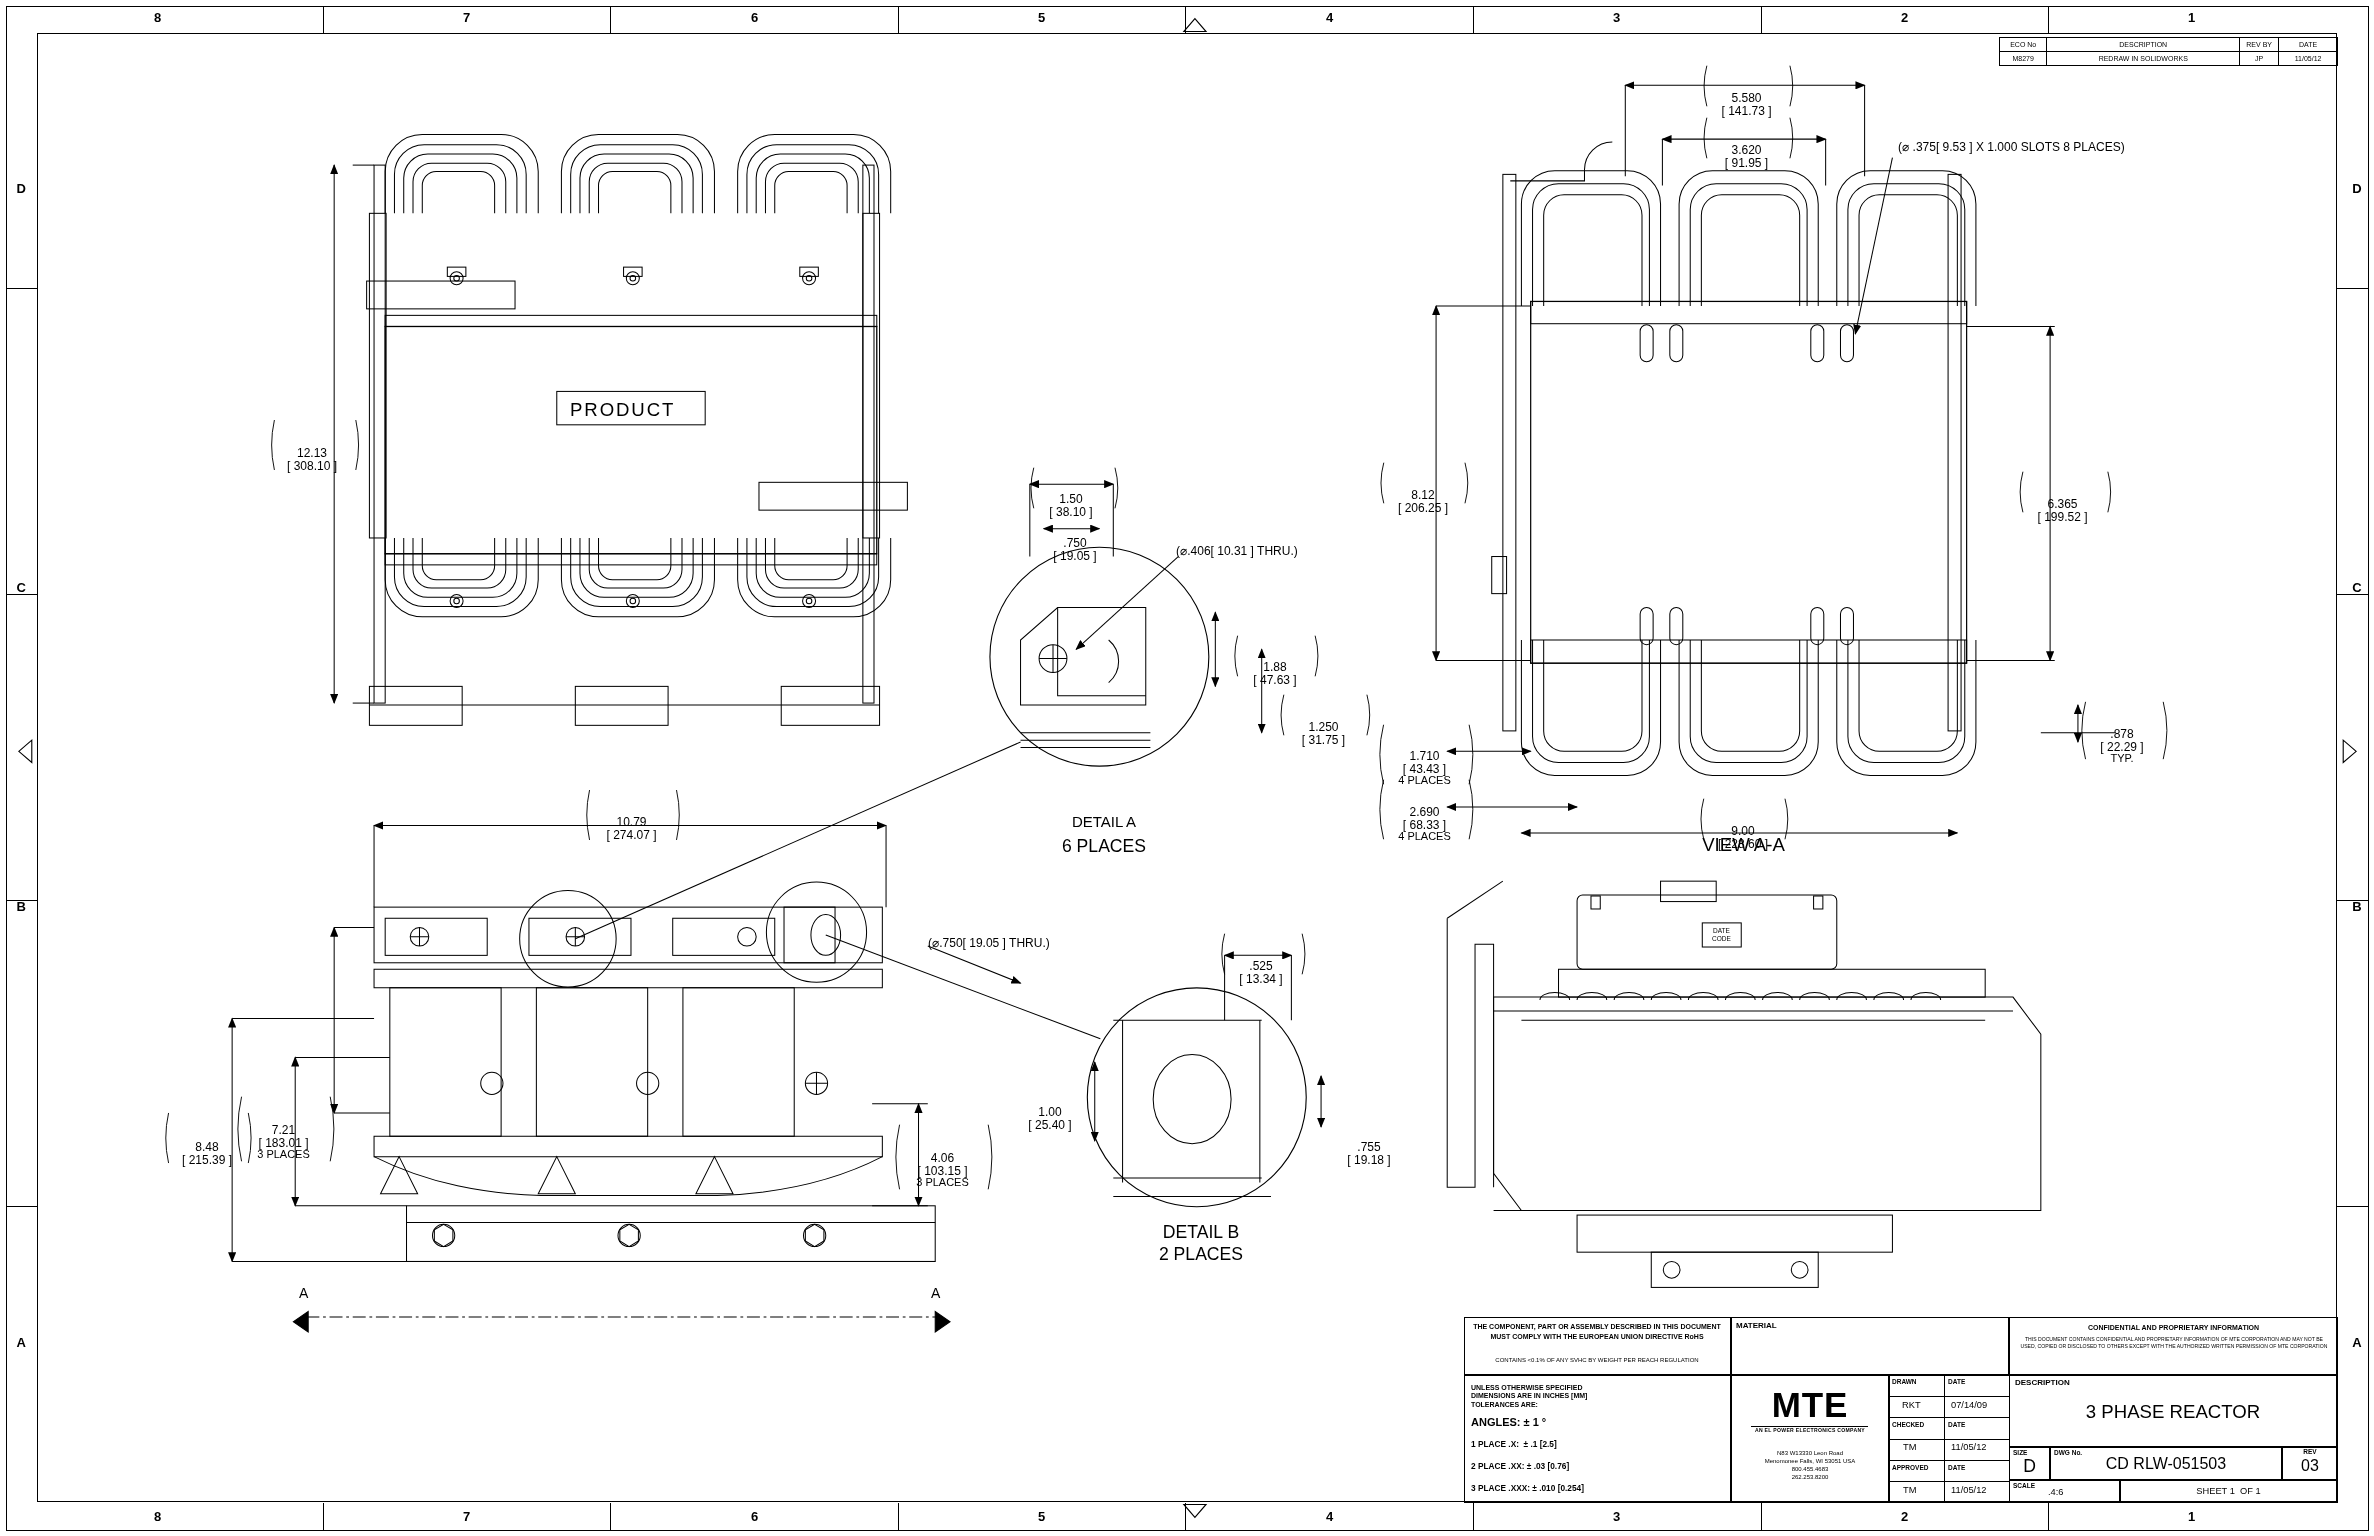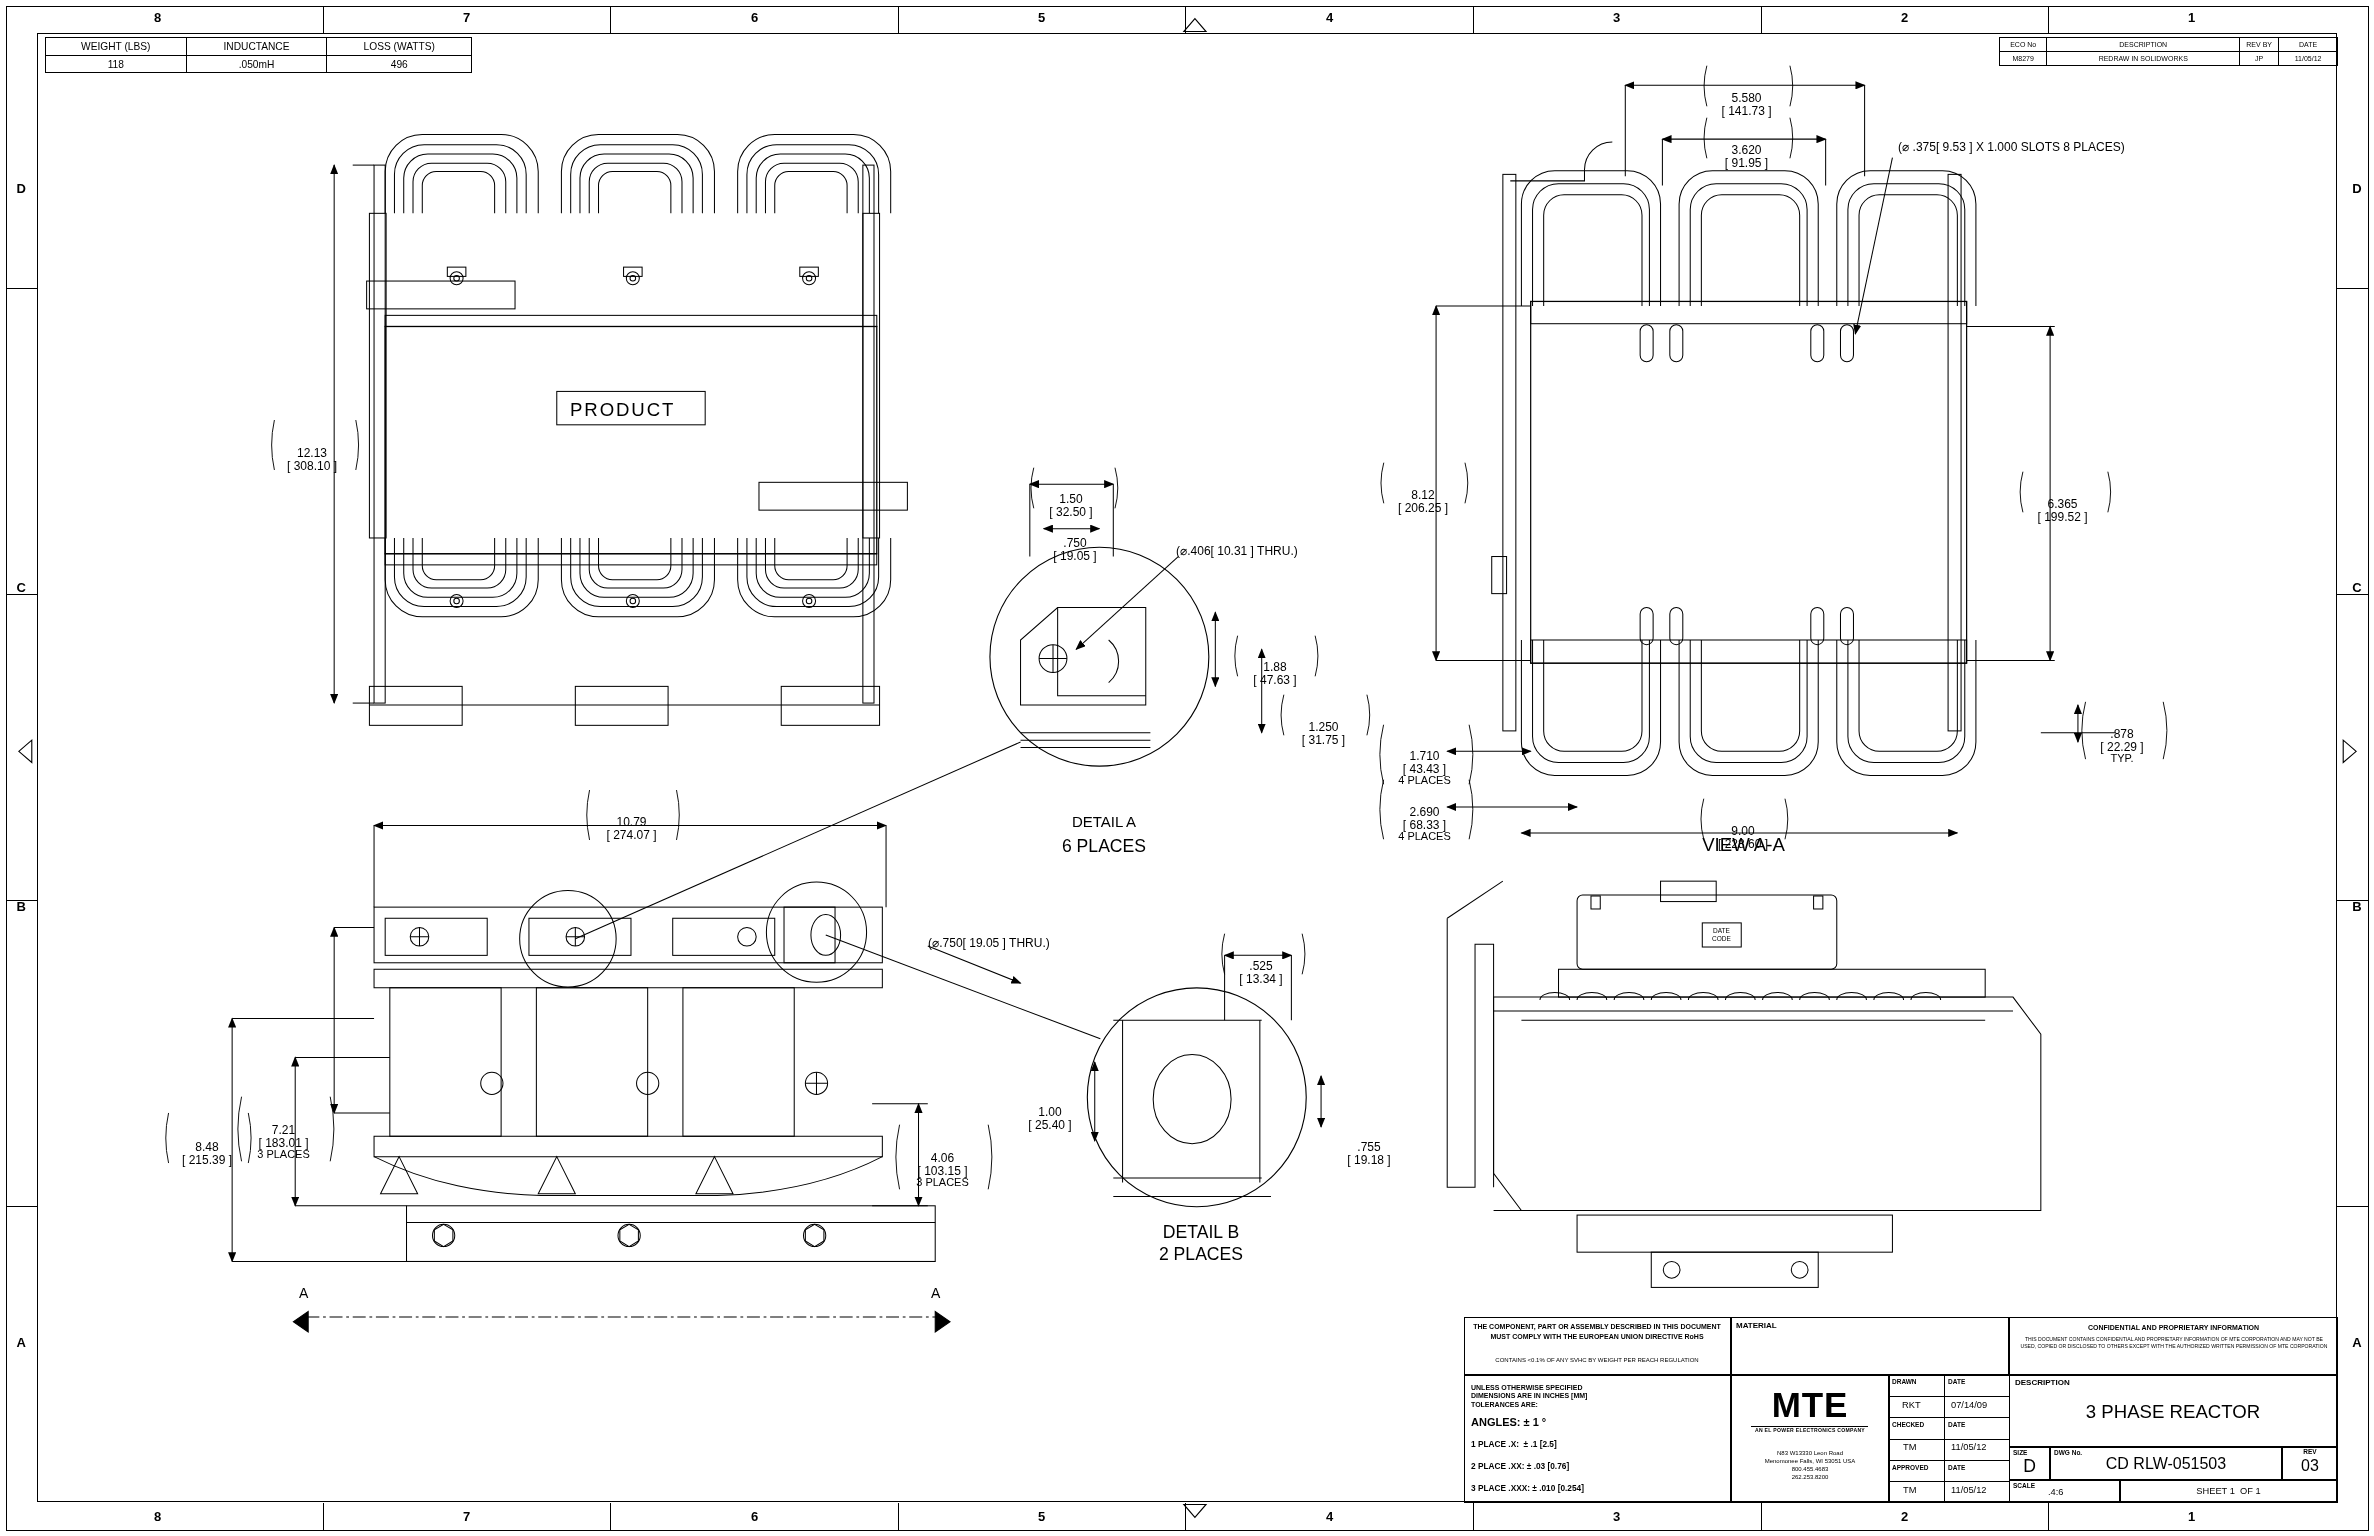--- a/index.html
+++ b/index.html
@@ -78,34 +78,20 @@
   <div class="txt ctr" style="left:2345px;top:900px;width:24px;font-size:13px;font-weight:bold;">B</div>
   <div class="txt ctr" style="left:2345px;top:1336px;width:24px;font-size:13px;font-weight:bold;">A</div>
 
   <svg width="2375" height="1536" viewBox="0 0 2560 1656">
     <polygon points="1288,20 1300,34 1276,34" fill="none" stroke="#000" stroke-width="1.2"></polygon>
     <polygon points="1288,1636 1300,1622 1276,1622" fill="none" stroke="#000" stroke-width="1.2"></polygon>
     <polygon points="20,810 34,798 34,822" fill="none" stroke="#000" stroke-width="1.2"></polygon>
     <polygon points="2540,810 2526,798 2526,822" fill="none" stroke="#000" stroke-width="1.2"></polygon>
   </svg>
 
-  <table class="tb" style="position:absolute;left:45px;top:37px;width:427px;">
-    <tbody>
-        <tr>
-      <th style="width:141px;height:16.7px;text-align:center;font-size:10.2px;">WEIGHT (LBS)</th>
-      <th style="width:141px;text-align:center;font-size:10.2px;">INDUCTANCE</th>
-      <th style="width:145px;text-align:center;font-size:10.2px;">LOSS (WATTS)</th>
-    </tr>
-    <tr>
-      <td style="height:16.7px;text-align:center;font-size:10.2px;">118</td>
-      <td style="text-align:center;font-size:10.2px;">.050mH</td>
-      <td style="text-align:center;font-size:10.2px;">496</td>
-    </tr>
-  </tbody>
-    </table>
 
   <table class="tiny" style="position:absolute;left:1999px;top:37px;width:339px;">
     <tbody>
         <tr>
       <th style="width:45px;height:13px;text-align:center;">ECO No</th>
       <th style="width:186px;text-align:center;">DESCRIPTION</th>
       <th style="width:37px;text-align:center;">REV BY</th>
       <th style="width:56px;text-align:center;">DATE</th>
     </tr>
     <tr>
@@ -440,21 +426,21 @@
   <svg width="109" height="72" style="left:894px;top:1121px;" viewBox="0 0 118 78">
     <path d="M6 4 q-8 35 0 70 M102 4 q8 35 0 70" stroke="#000" fill="none" stroke-width="1"></path>
   </svg>
 
   <div class="txt" style="left:570px;top:400px;font-size:18.6px;letter-spacing:1.9px;">PRODUCT</div>
 
   <div class="txt" style="left:299px;top:1286px;font-size:14px;">A</div>
   <div class="txt" style="left:931px;top:1286px;font-size:14px;">A</div>
 
   <div class="txt ctr dim" style="left:1031px;top:468px;width:80px;">
-    <div>1.50</div><div>[ 32.50 ]</div>
+    <div>1.50</div><div>[ 38.10 ]</div>
   </div>
   <svg width="102" height="48" style="left:1028px;top:464px;" viewBox="0 0 110 52">
     <path d="M6 4 q-6 22 0 44 M94 4 q6 22 0 44" stroke="#000" fill="none" stroke-width="1"></path>
   </svg>
 
   <div class="txt ctr dim" style="left:1039px;top:512px;width:72px;">
     <div>.750</div><div>[ 19.05 ]</div>
   </div>
 
   <div class="txt ctr dim" style="left:1236px;top:636px;width:78px;">

